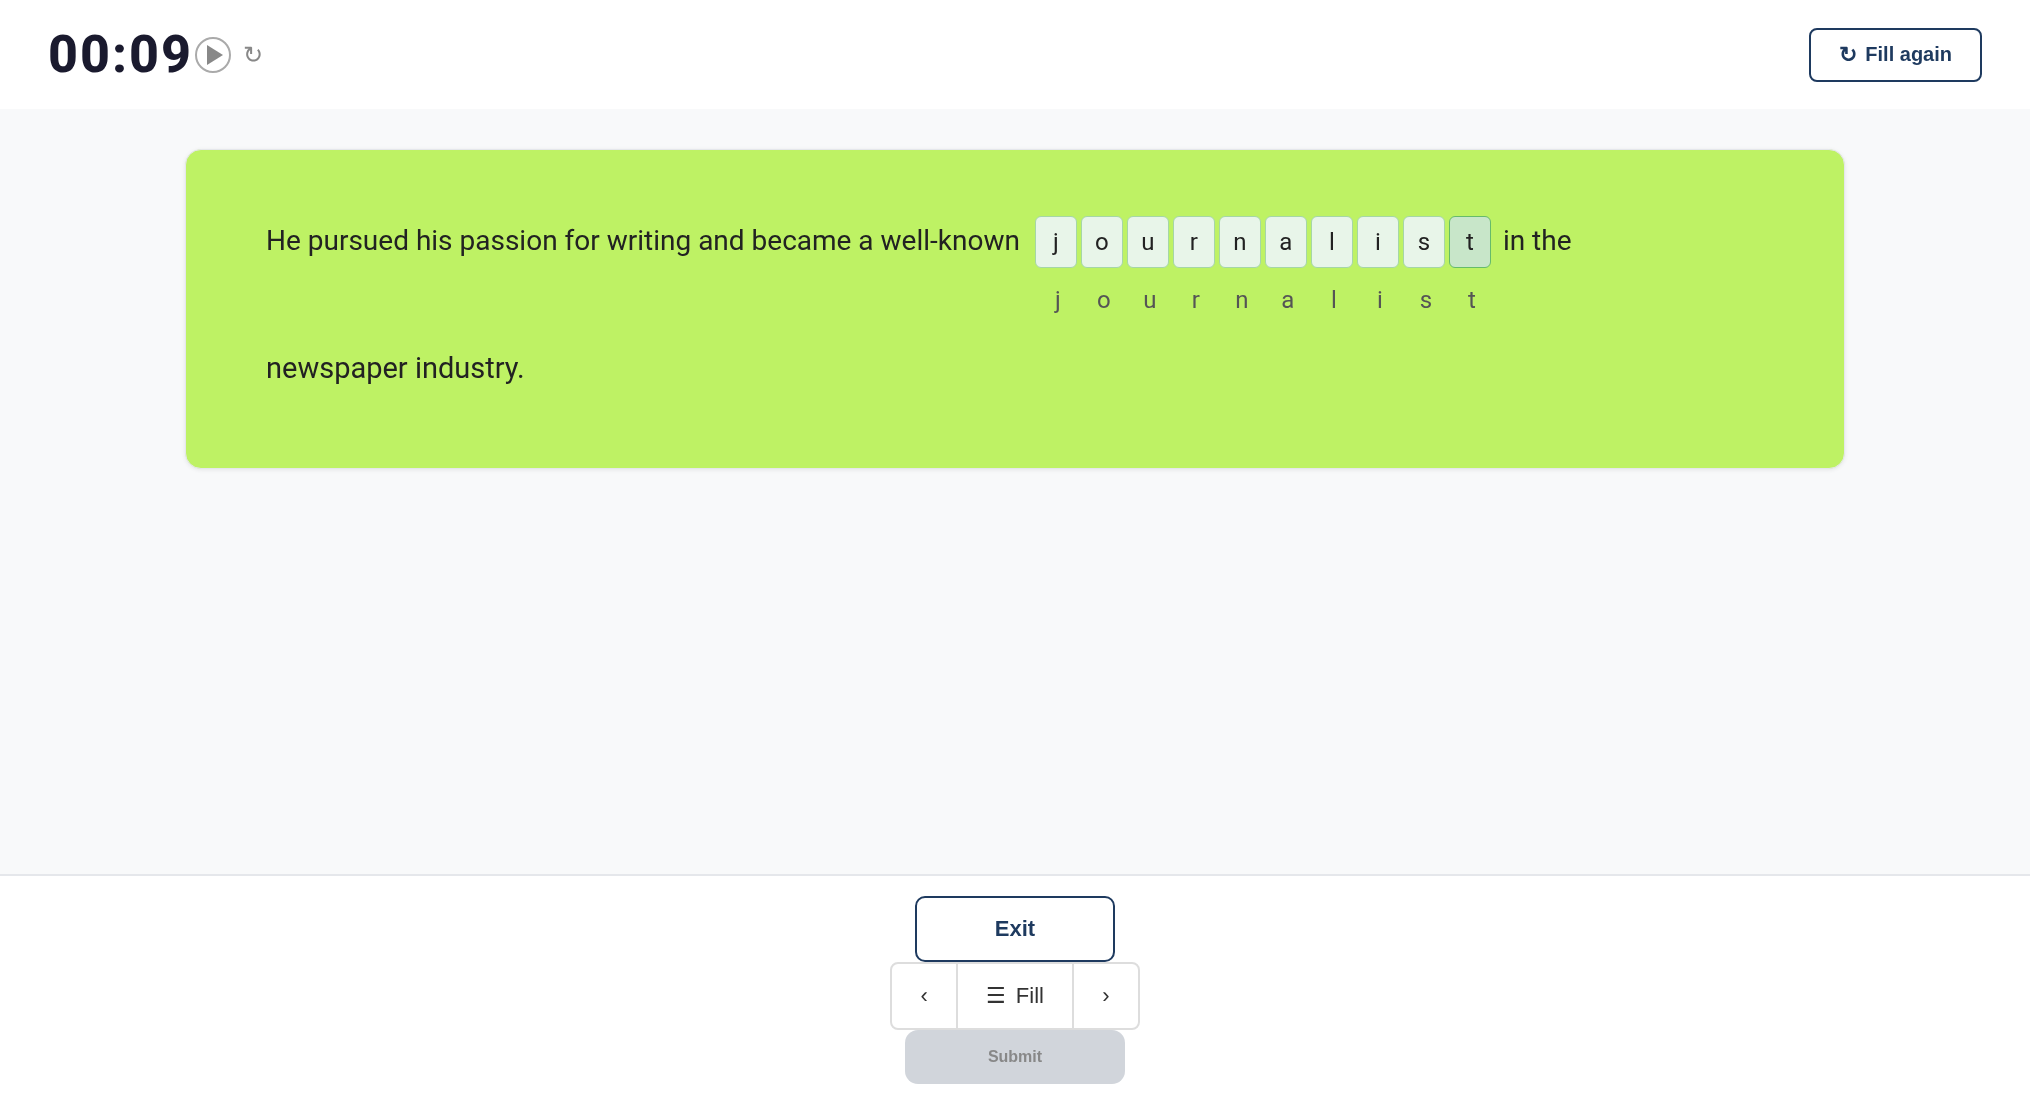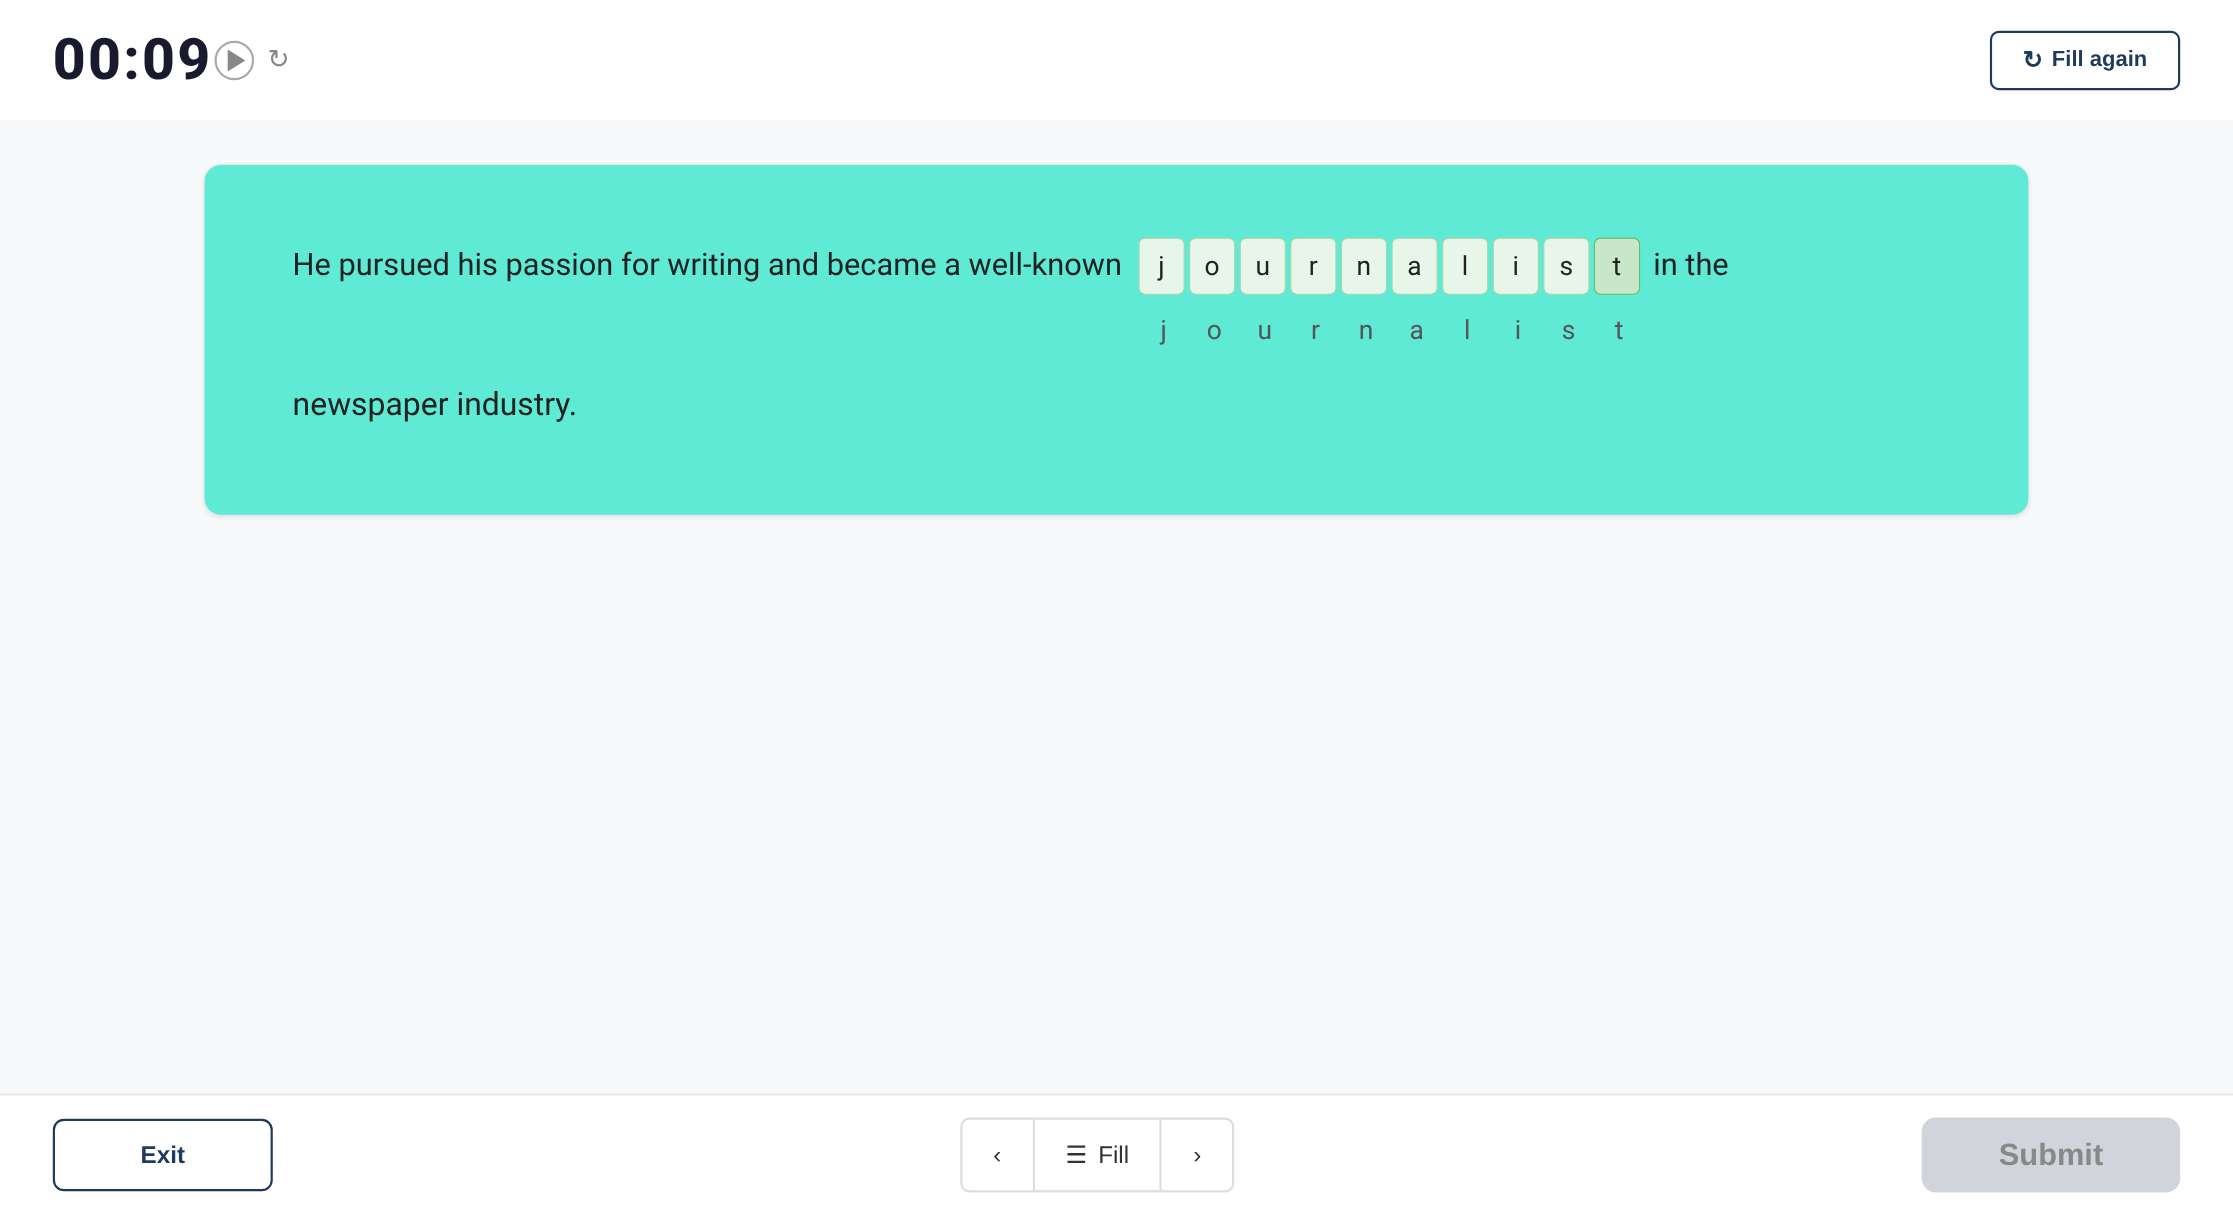--- a/index.html
+++ b/index.html
@@ -129,21 +129,21 @@
 
     .page-title {
       font-size: 36px;
       font-weight: 800;
       color: #1a1a2e;
       margin-bottom: 40px;
       text-align: center;
     }
 
     .exercise-card {
-      background: #5eead4;
+      background: #bef264;
       border-radius: 16px;
       padding: 60px 80px;
       width: 1660px;
       min-height: 320px;
       box-shadow: 0 1px 4px rgba(0,0,0,0.08);
       border: 1px solid #e5e7eb;
     }
 
     .letter-box {
       width: 42px;
@@ -192,20 +192,21 @@
     }
 
     
     .footer {
       border-top: 2px solid #e5e7eb;
       padding: 20px 48px;
       display: flex;
       align-items: center;
       justify-content: space-between;
       background: #fff;
+      flex-direction: column;
     }
 
     .exit-btn {
       border: 2px solid #1e3a5f;
       color: #1e3a5f;
       background: transparent;
       padding: 18px 60px;
       border-radius: 10px;
       font-size: 22px;
       font-weight: 600;
@@ -256,21 +257,21 @@
       color: #333;
       font-weight: 500;
     }
 
     .submit-btn {
       background: #d1d5db;
       color: #888;
       border: none;
       padding: 18px 70px;
       border-radius: 13px;
-      font-size: 28px;
+      font-size: 16px;
       font-weight: 600;
       cursor: not-allowed;
       min-width: 220px;
     }
 
     .refresh-icon {
       display: inline-block;
       font-size: 22px;
     }
   </style>

